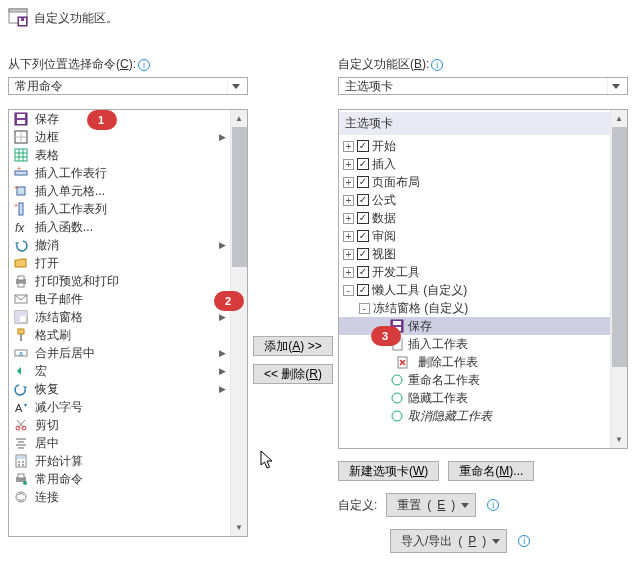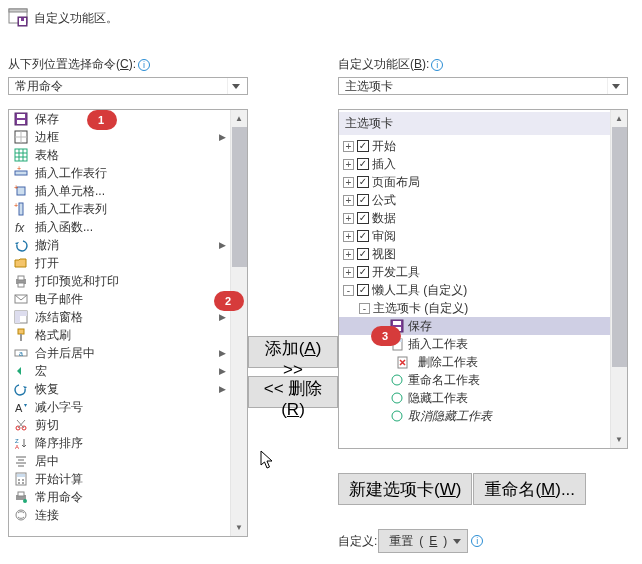--- a/index.html
+++ b/index.html
@@ -62,24 +62,24 @@
   }
   .tnode {
     display: flex; align-items: center; height: 18px; padding: 0 4px; gap: 3px;
     white-space: nowrap;
   }
   .tnode.selected { background: #cfcfe4; }
   .exp { width: 11px; height: 11px; border: 1px solid #999; font-size: 10px; line-height: 9px; text-align: center; color: #555; background:#fff; flex-shrink:0; }
   .exp.blank { border: none; background: transparent; }
   .chk { width: 12px; height: 12px; border: 1px solid #333; font-size: 10px; line-height: 10px; text-align: center; flex-shrink:0; }
   .btn {
-    border: 1px solid #adadad; background: #e1e1e1; height: 32px;
-    padding: 0 10px; font-size: 17px; font-family: inherit; cursor: default;
-  }
-  .btnrow { display:flex; gap:1px; align-items:center; margin-top:24px; }
+    border: 1px solid #adadad; background: #e1e1e1; height: 20px;
+    padding: 0 10px; font-size: 12px; font-family: inherit; cursor: default;
+  }
+  .btnrow { display:flex; gap:9px; align-items:center; margin-top:12px; }
   .badge {
     position: absolute; width: 30px; height: 20px; border-radius: 10px;
     background: #d63b3b; color: #fff; font-size: 11px; font-weight: bold;
     display: flex; align-items: center; justify-content: flex-start; padding-left: 11px;
     z-index: 10;
   }
   .badge::before {
     content: ""; position: absolute; left: -5px; top: 3px;
     border: 7px solid transparent; border-right-color: #d63b3b;
   }
@@ -303,30 +303,20 @@
                 <circle cx="10" cy="10" r="2" fill="none" stroke="#d33"></circle>
                 <line x1="4" y1="10" x2="11" y2="2" stroke="#888"></line>
                 <line x1="10" y1="10" x2="3" y2="2" stroke="#888"></line>
               </svg>
             </span>
             <span>剪切</span>
           </div>
           <div class="cmd-item">
             <span class="icon">
               <svg width="14" height="14">
-                <text x="1" y="7" font-size="6" fill="#27a">Z</text>
-                <text x="1" y="13" font-size="6" fill="#d33">A</text>
-                <path d="M10 3 L10 11 M8 9 L10 11 L12 9" fill="none" stroke="#666"></path>
-              </svg>
-            </span>
-            <span>降序排序</span>
-          </div>
-          <div class="cmd-item">
-            <span class="icon">
-              <svg width="14" height="14">
                 <line x1="2" y1="3" x2="12" y2="3" stroke="#666"></line>
                 <line x1="4" y1="6" x2="10" y2="6" stroke="#666"></line>
                 <line x1="2" y1="9" x2="12" y2="9" stroke="#666"></line>
                 <line x1="4" y1="12" x2="10" y2="12" stroke="#666"></line>
               </svg>
             </span>
             <span>居中</span>
           </div>
           <div class="cmd-item">
             <span class="icon">
@@ -435,21 +425,21 @@
             <span class="chk">✓</span>
             <span>开发工具</span>
           </div>
           <div class="tnode" style="padding-left: 4px;">
             <span class="exp">-</span>
             <span class="chk">✓</span>
             <span>懒人工具 (自定义)</span>
           </div>
           <div class="tnode" style="padding-left: 20px;">
             <span class="exp">-</span>
-            <span>主选项卡 (自定义)</span>
+            <span>冻结窗格 (自定义)</span>
           </div>
           <div class="tnode selected" style="padding-left: 36px;">
             <span class="exp blank"></span>
             <span class="mini-icon">
               <svg width="14" height="14">
                 <rect x="1" y="1" width="12" height="12" fill="#7e3f98" stroke="#5a2d6e"></rect>
                 <rect x="3" y="2" width="8" height="4" fill="#fff"></rect>
                 <rect x="3" y="8" width="8" height="4" fill="#fff"></rect>
               </svg>
             </span>

